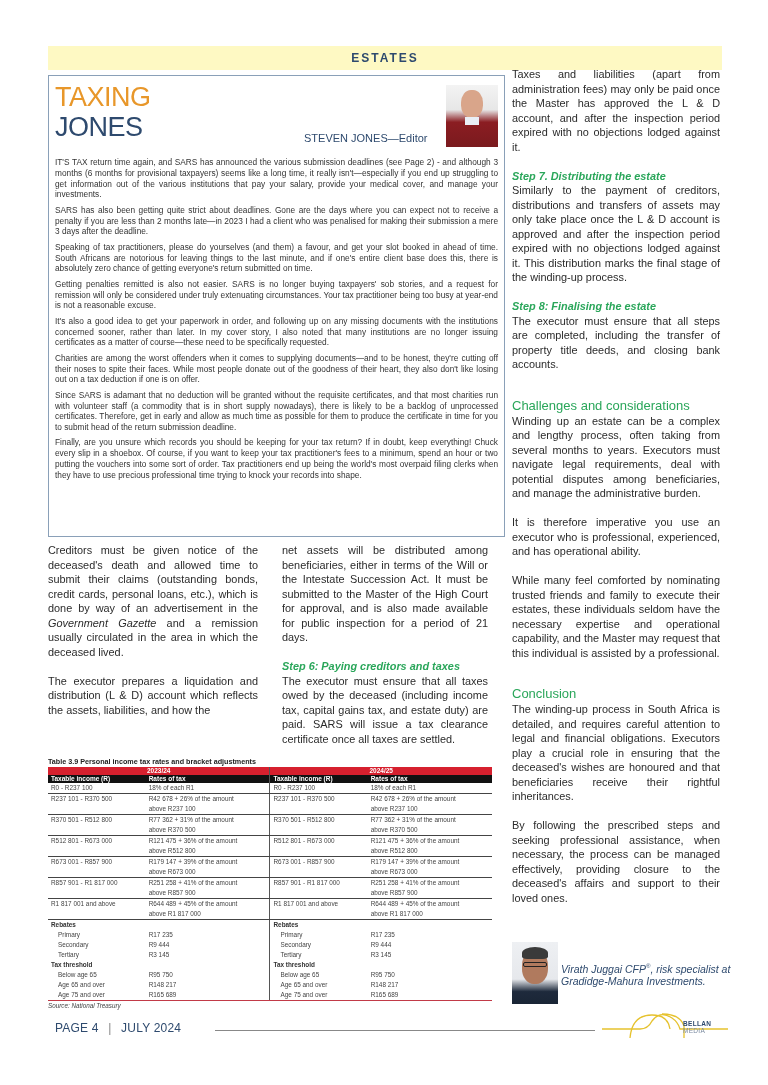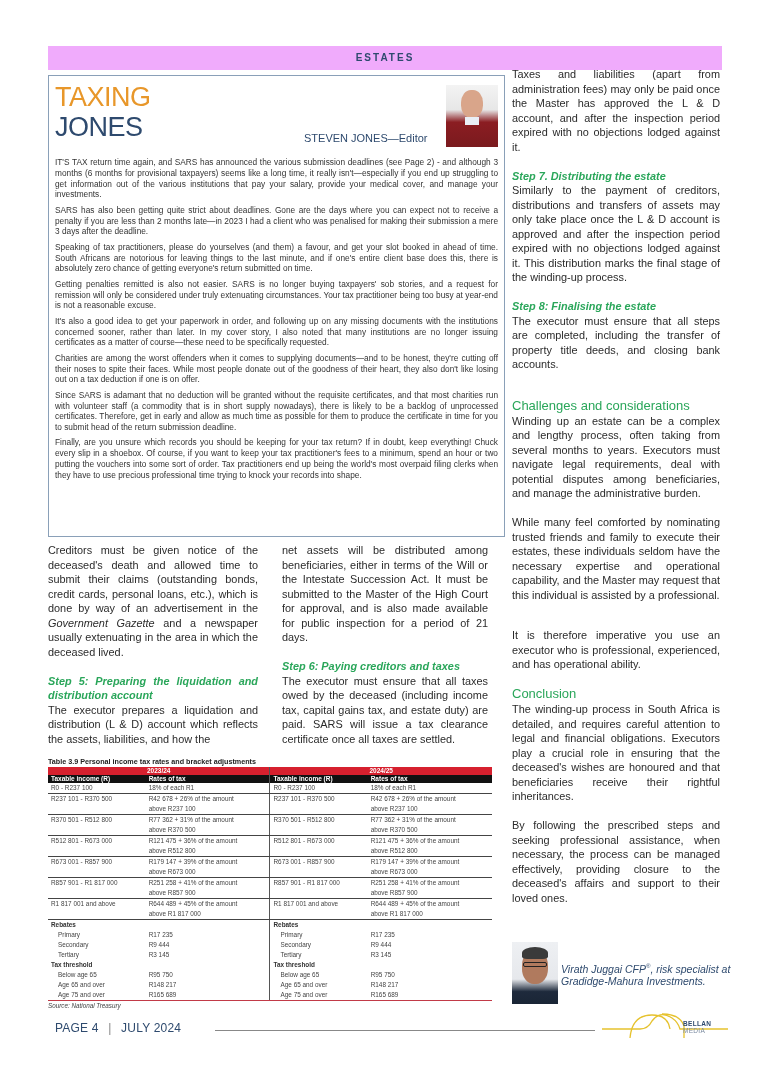--- a/index.html
+++ b/index.html
@@ -1,22 +1,22 @@
 <!DOCTYPE html>
 <html><head>
 <meta charset="utf-8">
 <style>
   * { box-sizing: border-box; margin: 0; padding: 0; }
   html, body { width: 768px; height: 1085px; background: #ffffff; overflow: hidden; }
   body { font-family: "Liberation Sans", sans-serif; color: #2b2b2b; position: relative; }
 
   .section-header {
     position: absolute; left: 48px; top: 46px; width: 674px; height: 24px;
-    background: #f0abfc; text-align: center;
-    font-size: 10px; letter-spacing: 2px; color: #2e4a6e; line-height: 24px; font-weight: bold;
+    background: #fef9c3; text-align: center;
+    font-size: 12px; letter-spacing: 2px; color: #2e4a6e; line-height: 24px; font-weight: bold;
   }
 
   .taxbox {
     position: absolute; left: 48px; top: 75px; width: 457px; height: 462px;
     border: 1px solid #8aa0b8; padding: 6px 20px 4px 6px;
   }
   .taxbox .t1 { font-size: 27px; color: #e8972a; line-height: 30px; letter-spacing: -0.5px; }
   .taxbox .t2 { font-size: 27px; color: #2e4a6e; line-height: 30px; letter-spacing: -0.5px; }
   .byline { position: absolute; left: 255px; top: 56px; font-size: 11px; color: #2e4a6e; }
   .editor-photo {
@@ -80,41 +80,40 @@
     <p>Speaking of tax practitioners, please do yourselves (and them) a favour, and get your slot booked in ahead of time.  South Africans are notorious for leaving things to the last minute, and if one's entire client base does this, there is absolutely zero chance of getting everyone's return submitted on time.</p>
     <p>Getting penalties remitted is also not easier.  SARS is no longer buying taxpayers' sob stories, and a request for remission will only be considered under truly extenuating circumstances.  Your tax practitioner being too busy at year-end is not a reasonable excuse.</p>
     <p>It's also a good idea to get your paperwork in order, and following up on any missing documents with the institutions concerned sooner, rather than later.  In my cover story, I also noted that many institutions are no longer issuing certificates as a matter of course—these need to be specifically requested.</p>
     <p>Charities are among the worst offenders when it comes to supplying documents—and to be honest, they're cutting off their noses to spite their faces.  While most people donate out of the goodness of their heart, they also don't like losing out on a tax deduction if one is on offer.</p>
     <p>Since SARS is adamant that no deduction will be granted without the requisite certificates, and that most charities run with volunteer staff (a commodity that is in short supply nowadays), there is likely to be a backlog of unprocessed certificates.  Therefore, get in early and allow as much time as possible for them to produce the certificate in time for you to submit head of the return submission deadline.</p>
     <p>Finally, are you unsure which records you should be keeping for your tax return?  If in doubt, keep everything!   Chuck every slip in a shoebox.  Of course, if you want to keep your tax practitioner's fees to a minimum, spend an hour or two putting the vouchers into some sort of order.  Tax practitioners end up being the world's most overpaid filing clerks when they have to use precious professional time trying to knock your records into shape.</p>
   </div>
 </div>
 
 <div class="col" style="left:48px; top:543px; width:210px;">
-  <p><span>Creditors must be given notice of the deceased's death and allowed time to submit their claims (outstanding bonds, credit cards, personal loans, etc.), which is done by way of an advertisement in the </span><i>Government Gazette</i><span> and a newspaper usually extenuating in the area in which the deceased lived.</span></p>
-  <div class="step">Step 5: Preparing the liquidation and distribution account</div>
+  <p><span>Creditors must be given notice of the deceased's death and allowed time to submit their claims (outstanding bonds, credit cards, personal loans, etc.), which is done by way of an advertisement in the </span><i>Government Gazette</i><span> and a remission usually circulated in the area in which the deceased lived.</span></p>
   <p class="tight">The executor prepares a liquidation and distribution (L &amp; D) account which reflects the assets, liabilities, and how the</p>
 </div>
 
 <div class="col" style="left:282px; top:543px; width:206px;">
   <p>net assets will be distributed among beneficiaries, either in terms of the Will or the Intestate Succession Act.  It must be submitted to the Master of the High Court for approval, and is also made available for public inspection for a period of 21 days.</p>
   <div class="step">Step 6: Paying creditors and taxes</div>
   <p class="tight">The executor must ensure that all taxes owed by the deceased (including income tax, capital gains tax, and estate duty) are paid.  SARS will issue a tax clearance certificate once all taxes are settled.</p>
 </div>
 
 <div class="col" style="left:512px; top:67px; width:208px;">
   <p>Taxes and liabilities (apart from administration fees) may only be paid once the Master has approved the L &amp; D account, and after the inspection period expired with no objections lodged against it.</p>
   <div class="step">Step 7. Distributing the estate</div>
   <p>Similarly to the payment of creditors, distributions and transfers of assets may only take place once the L &amp; D account is approved and after the inspection period expired with no objections lodged against it.  This distribution marks the final stage of the winding-up process.</p>
   <div class="step">Step 8: Finalising the estate</div>
   <p style="margin-bottom:26px;">The executor must ensure that all steps are completed, including the transfer of property title deeds, and closing bank accounts.</p>
   <div class="subhead">Challenges and considerations</div>
   <p>Winding up an estate can be a complex and lengthy process, often taking from several months to years.  Executors must navigate legal requirements, deal with potential disputes among beneficiaries, and manage the administrative burden.</p>
+  <p>It is therefore imperative you use an executor who is professional, experienced, and has operational ability.</p>
   <p style="margin-bottom:26px;">While many feel comforted by nominating trusted friends and family to execute their estates, these individuals seldom have the necessary expertise and operational capability, and the Master may request that this individual is assisted by a professional.</p>
-  <p>It is therefore imperative you use an executor who is professional, experienced, and has operational ability.</p>
   <div class="subhead">Conclusion</div>
   <p>The winding-up process in South Africa is detailed, and requires careful attention to legal and financial obligations.  Executors play a crucial role in ensuring that the deceased's wishes are honoured and that beneficiaries receive their rightful inheritances.</p>
   <p class="tight">By following the prescribed steps and seeking professional assistance, when necessary, the process can be managed effectively, providing closure to the deceased's affairs and support to their loved ones.</p>
 </div>
 
 <div class="tbl-wrap">
   <div class="tbl-title">Table 3.9  Personal income tax rates and bracket adjustments</div>
   <table>
     <thead>
       <tr>

